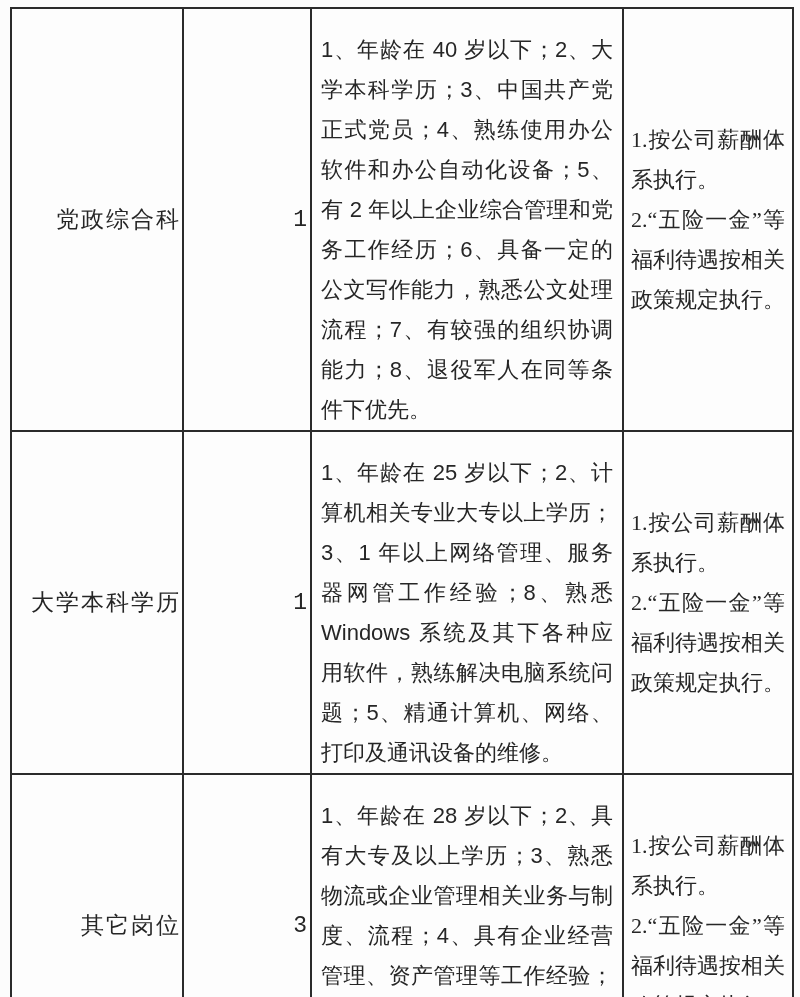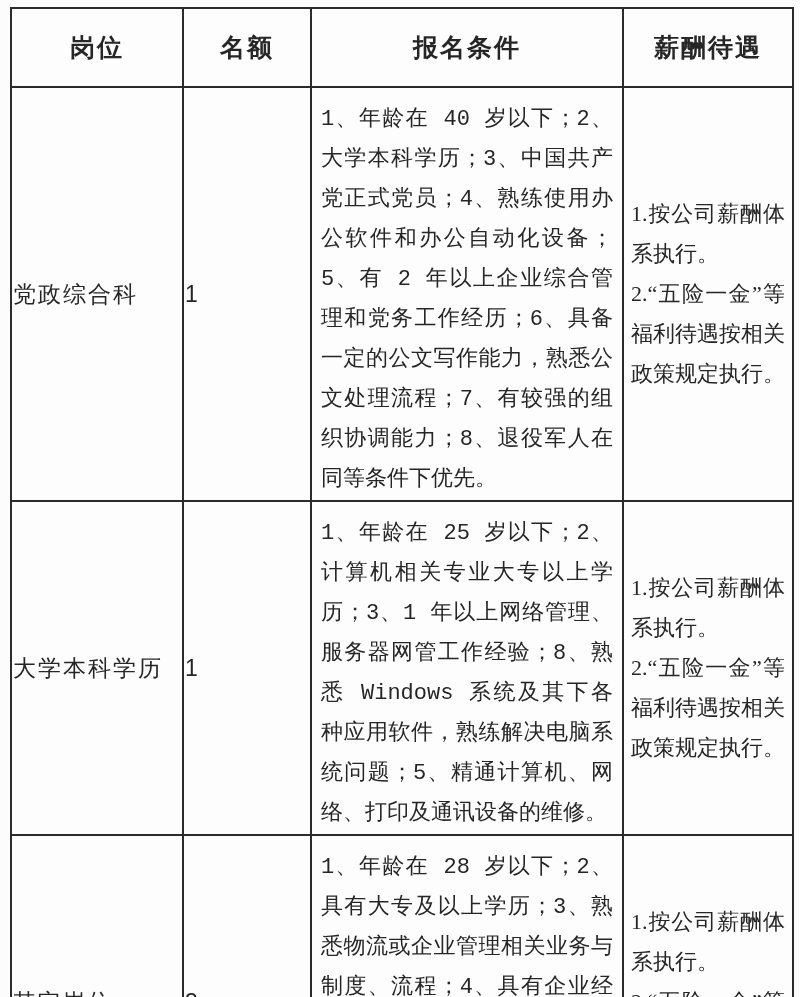--- a/index.html
+++ b/index.html
@@ -31,34 +31,34 @@
   th.hdr {
     height: 75px;
     font-family: "Liberation Sans", sans-serif;
     font-weight: bold;
     font-size: 25px;
     text-align: center;
     vertical-align: middle;
     letter-spacing: 2px;
   }
   td.center-cell {
-    text-align: left;
+    text-align: right;
     vertical-align: middle;
-    font-family: Liberation Sans, sans-serif;
+    font-family: Liberation Mono, monospace;
     font-size: 23px;
     letter-spacing: 2px;
   }
   td.req-cell {
     vertical-align: top;
     text-align: justify;
     text-justify: inter-ideograph;
-    font-family: Liberation Mono, monospace;
+    font-family: Liberation Sans, sans-serif;
     font-size: 22px;
     line-height: 40px;
-    padding: 12px 9px 0 9px;
+    padding: 21px 9px 0 9px;
   }
   td.sal-cell {
     vertical-align: middle;
     text-align: justify;
     text-justify: inter-ideograph;
     font-family: "Liberation Serif", serif;
     font-size: 22px;
     line-height: 40px;
     padding: 16px 7px;
   }
@@ -74,26 +74,20 @@
 
 <div class="page">
   <table class="recruit">
     <colgroup>
       <col style="width:172px">
       <col style="width:128px">
       <col style="width:312px">
       <col style="width:170px">
     </colgroup>
     <tbody>
-      <tr class="row-header">
-        <th class="hdr">岗位</th>
-        <th class="hdr">名额</th>
-        <th class="hdr">报名条件</th>
-        <th class="hdr">薪酬待遇</th>
-      </tr>
 
       <tr class="row-1">
         <td class="center-cell">党政综合科</td>
         <td class="center-cell">1</td>
         <td class="req-cell">1、年龄在 40 岁以下；2、大学本科学历；3、中国共产党正式党员；4、熟练使用办公软件和办公自动化设备；5、有 2 年以上企业综合管理和党务工作经历；6、具备一定的公文写作能力，熟悉公文处理流程；7、有较强的组织协调能力；8、退役军人在同等条件下优先。</td>
         <td class="sal-cell">
           <p class="sal-line">1.按公司薪酬体系执行。</p>
           <p class="sal-line">2.“五险一金”等福利待遇按相关政策规定执行。</p>
         </td>
       </tr>

